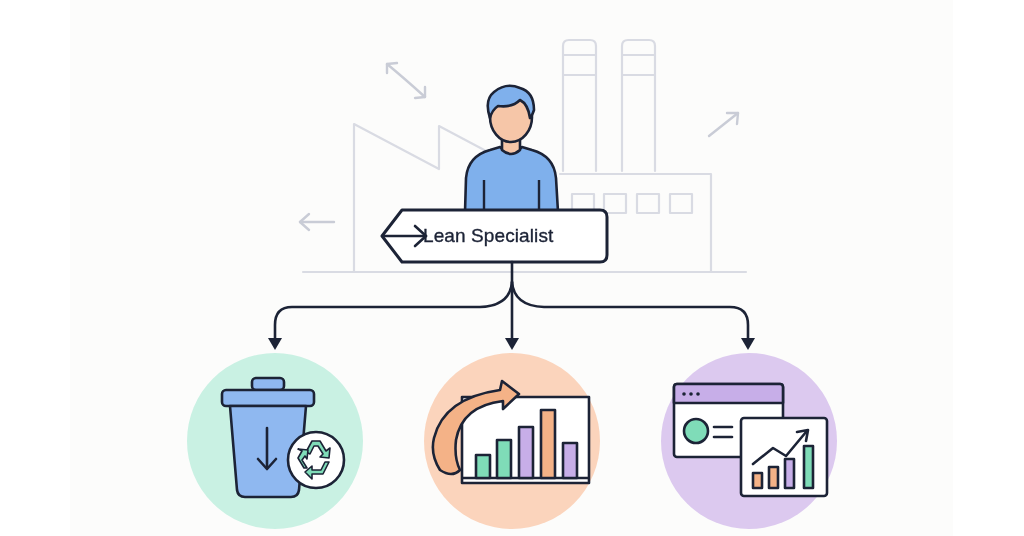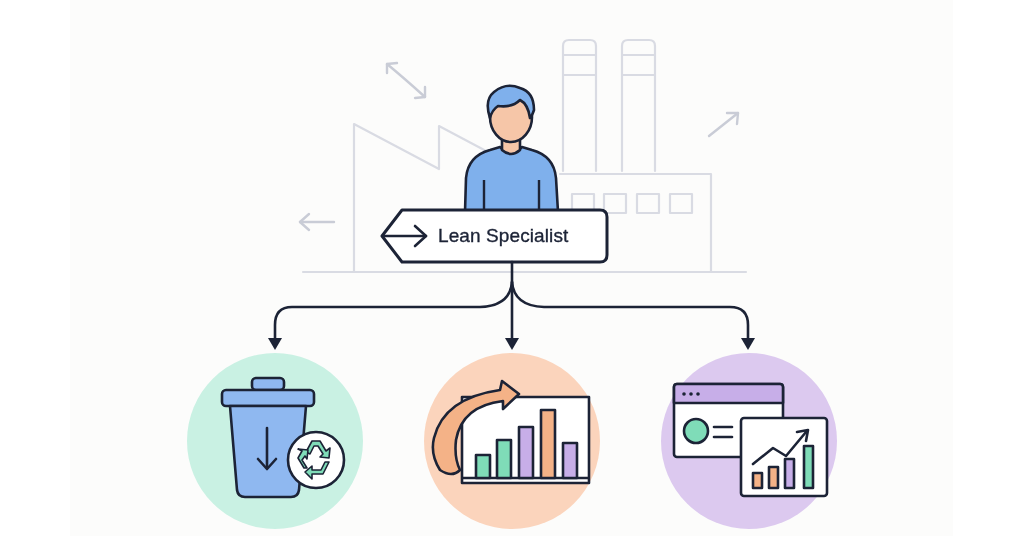--- a/index.html
+++ b/index.html
@@ -8,21 +8,21 @@
       background: #ffffff;
       font-family: "Liberation Sans", sans-serif;
       position: relative;
     }
     .panel {
       position: absolute; left: 70px; top: 0; width: 883px; height: 536px;
       background: #fcfcfb;
     }
     svg.scene { position: absolute; left: 0; top: 0; }
     .label-text {
-      position: absolute; left: 438px; top: 222px; width: 160px; height: 28px;
+      position: absolute; left: 423px; top: 222px; width: 160px; height: 28px;
       font-size: 19px; color: #1c2336; font-weight: 400; letter-spacing: 0.1px;
       line-height: 28px; white-space: nowrap;
       -webkit-text-stroke: 0.35px #1c2336;
     }
   </style>
 </head>
 <body>
 
 <div class="panel"></div>
 

